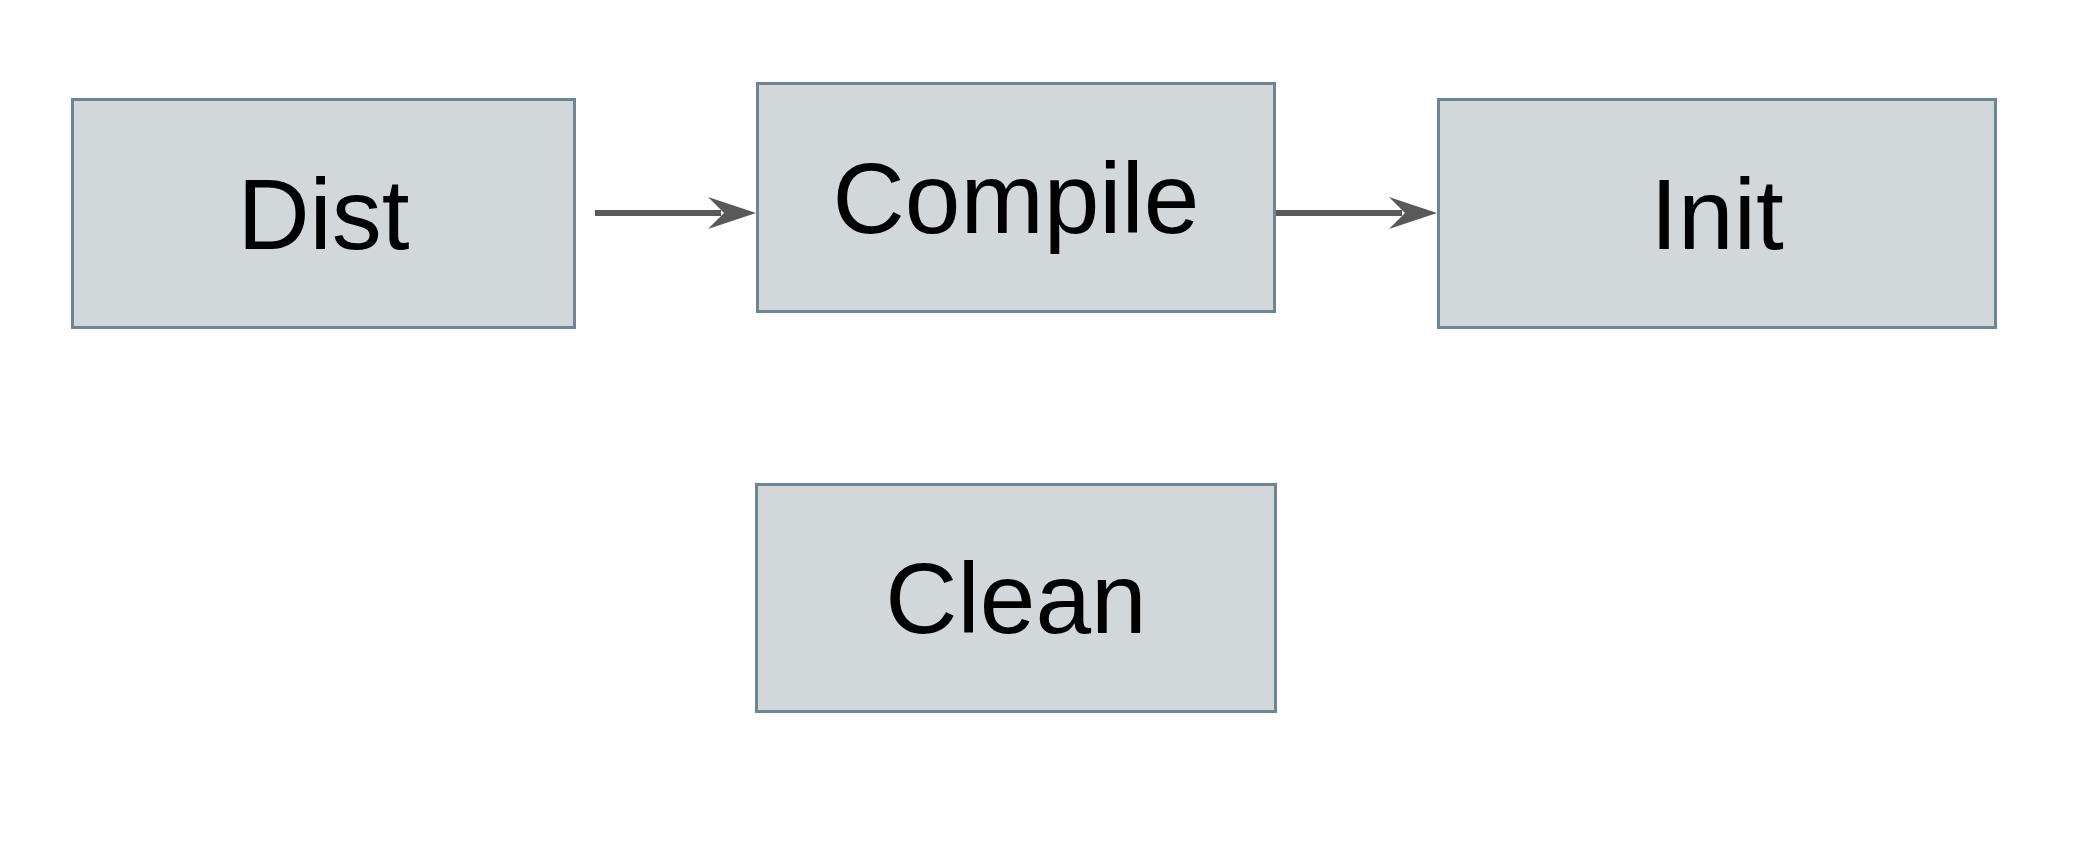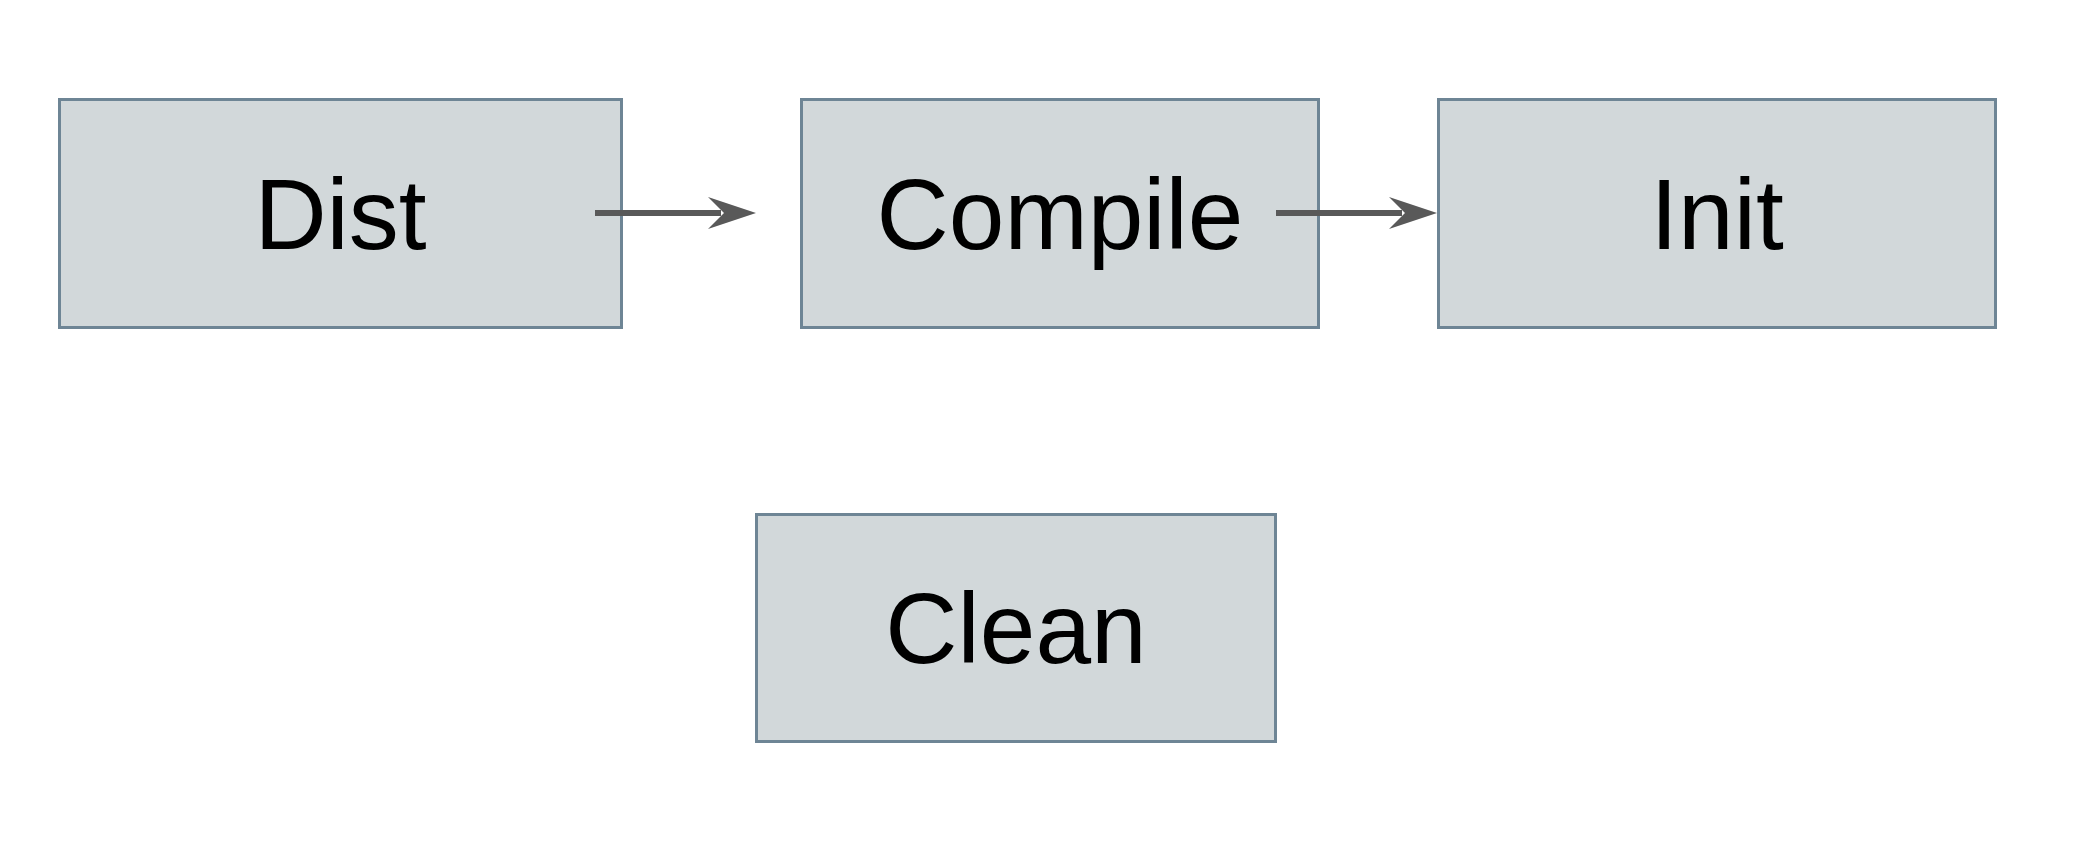--- a/index.html
+++ b/index.html
@@ -49,33 +49,33 @@
   .arrow polygon {
     fill: var(--arrow-color);
     stroke: none;
   }
 </style>
 </head>
 <body>
 
 <div class="canvas">
 
-  <div class="node" style="left:58px; top:98px; width:565px; height:231px;">
+  <div class="node" style="left:71px; top:98px; width:505px; height:231px;">
     <span class="node-label">Dist</span>
   </div>
 
-  <div class="node" style="left:756px; top:98px; width:520px; height:231px;margin-left:44px;">
+  <div class="node" style="left:756px; top:82px; width:520px; height:231px;">
     <span class="node-label">Compile</span>
   </div>
 
   <div class="node" style="left:1437px; top:98px; width:560px; height:231px;">
     <span class="node-label">Init</span>
   </div>
 
-  <div class="node" style="left:755px; top:513px; width:522px; height:230px;">
+  <div class="node" style="left:755px; top:483px; width:522px; height:230px;">
     <span class="node-label">Clean</span>
   </div>
 
   <svg class="arrow" style="left:595px; top:196px;" width="161" height="34" viewBox="0 0 161 34">
     <line x1="0" y1="17" x2="126" y2="17"></line>
     <polygon points="161,17 113,1 129,17 113,33"></polygon>
   </svg>
 
   <svg class="arrow" style="left:1276px; top:196px;" width="161" height="34" viewBox="0 0 161 34">
     <line x1="0" y1="17" x2="126" y2="17"></line>

